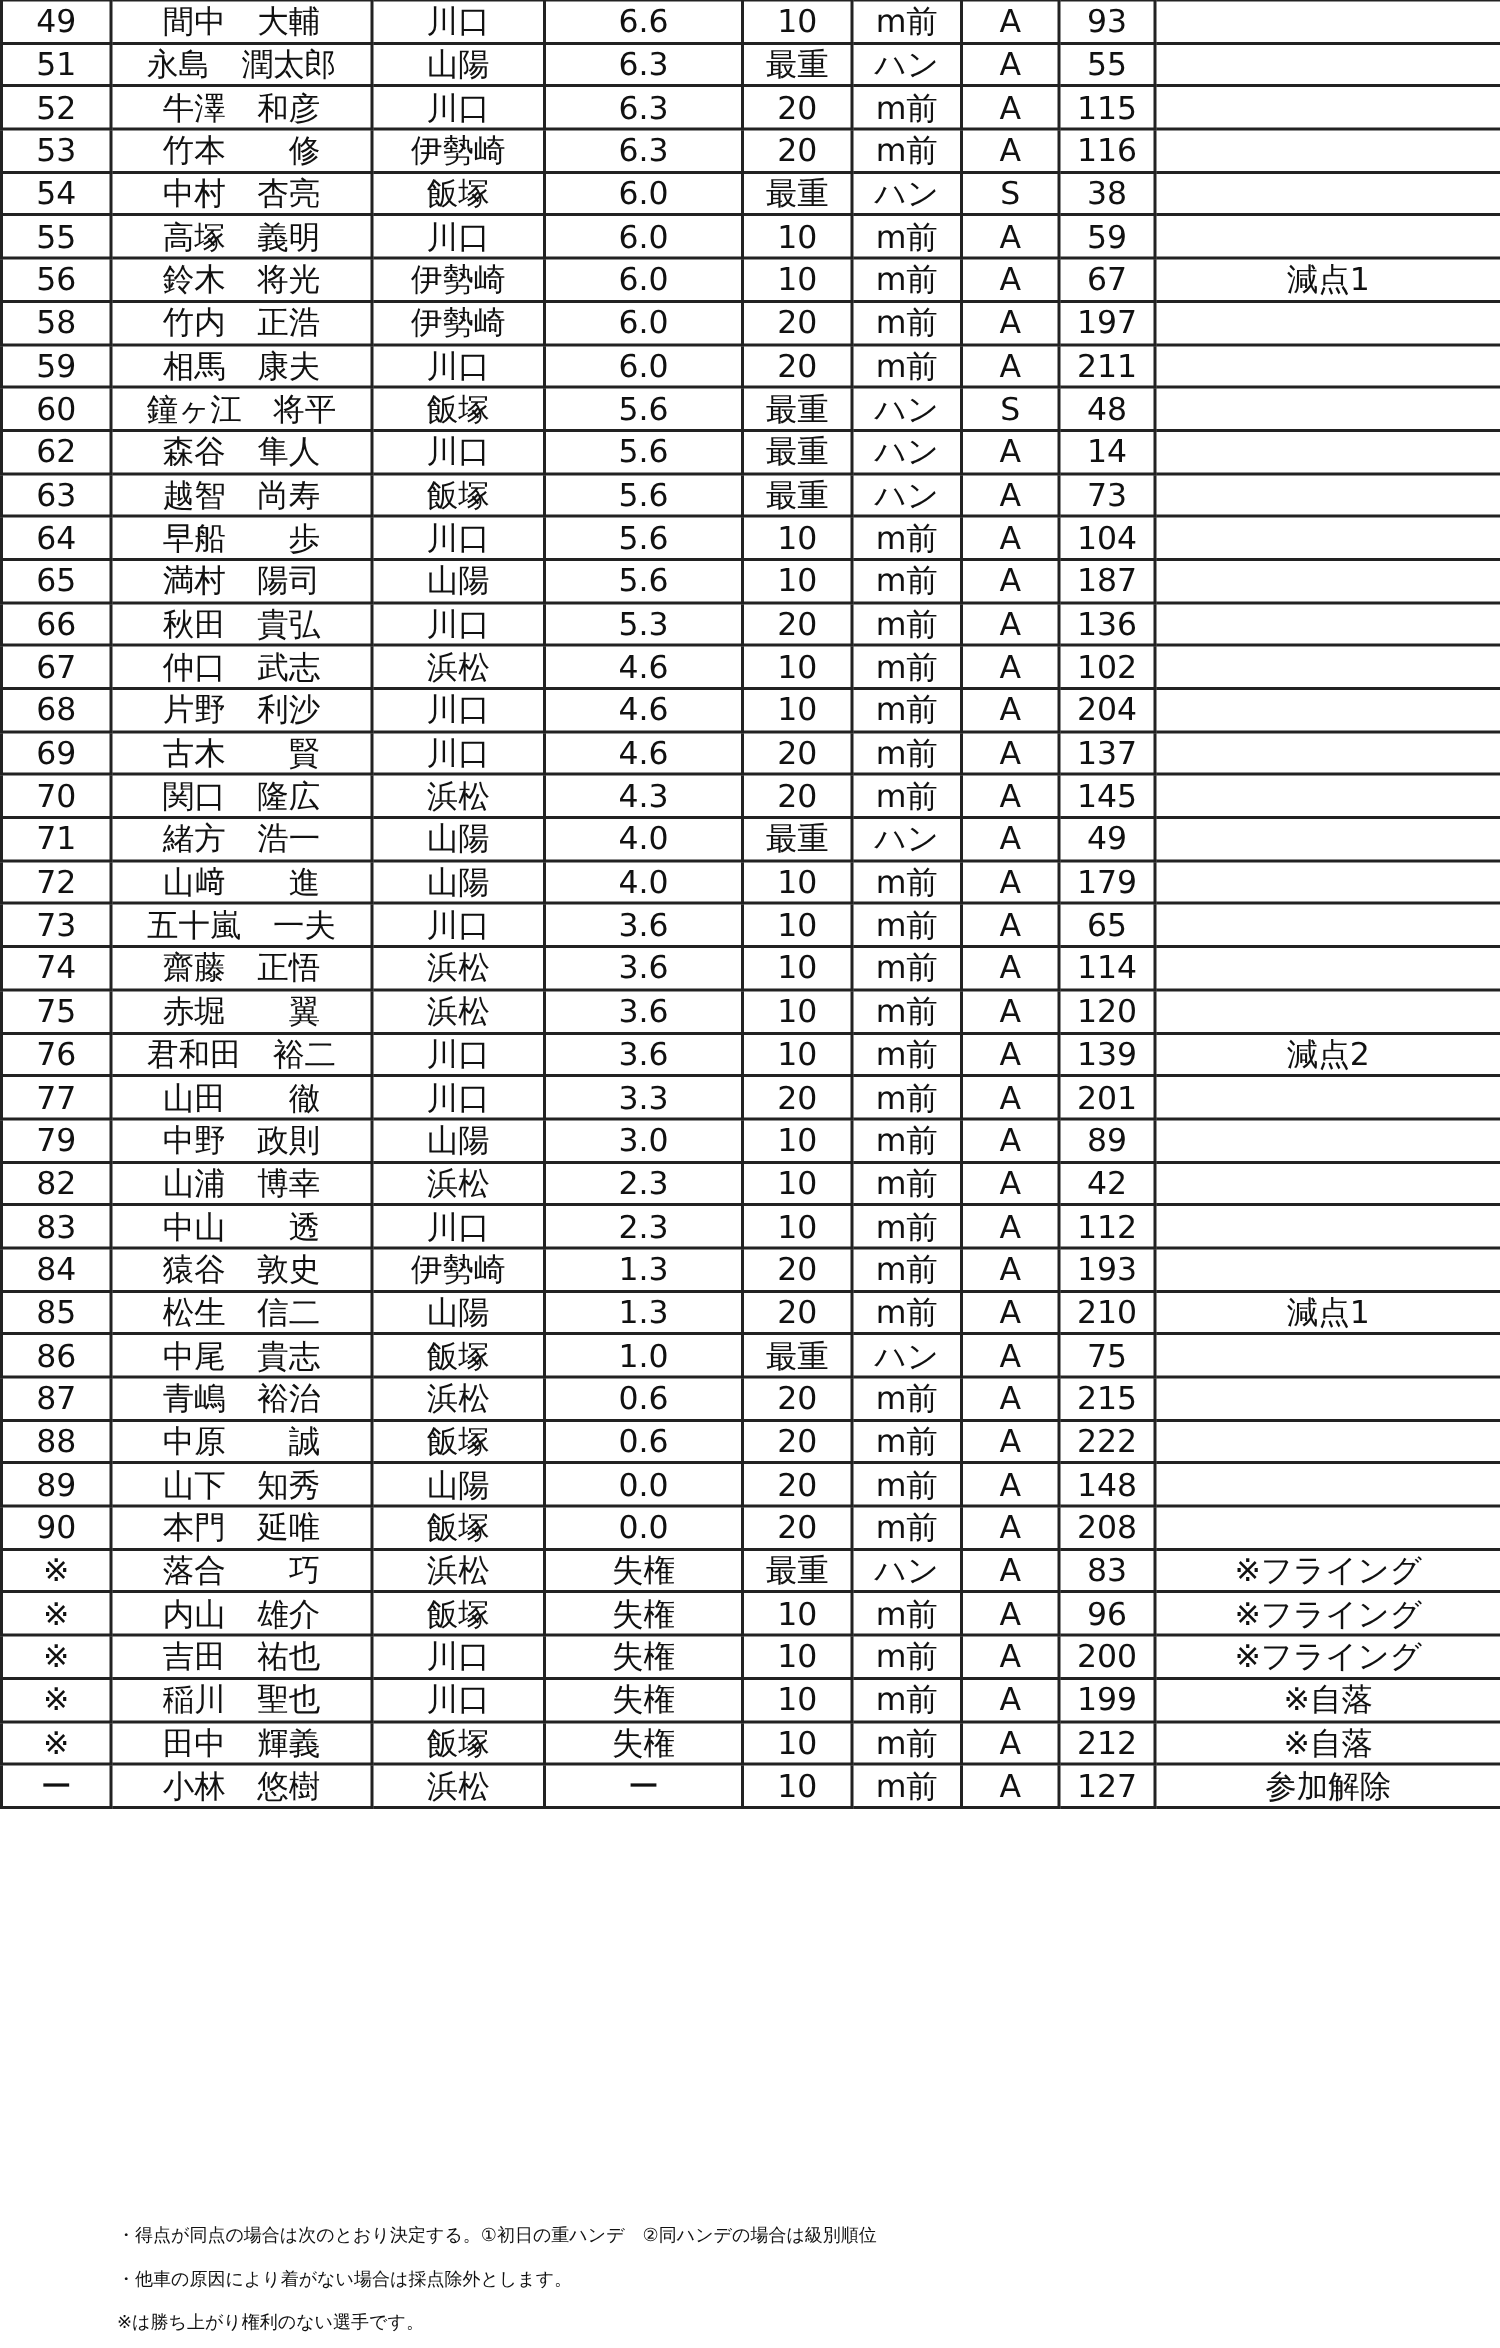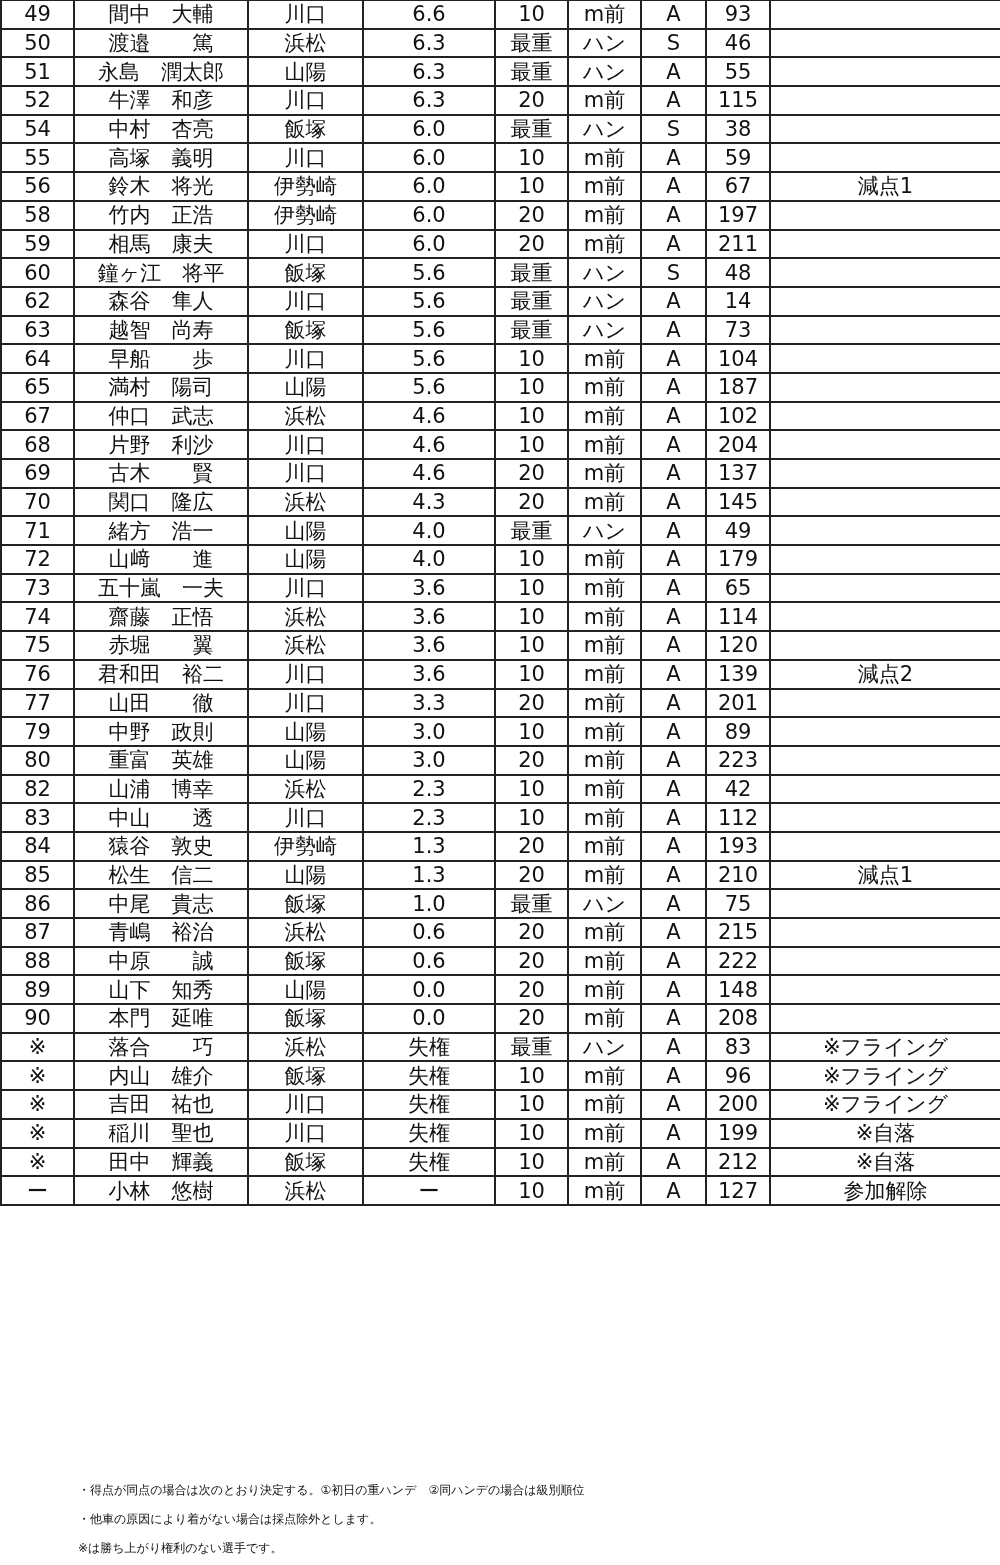--- a/index.html
+++ b/index.html
@@ -39,50 +39,50 @@
         <td>間中　大輔</td>
         <td>川口</td>
         <td>6.6</td>
         <td>10</td>
         <td>m前</td>
         <td>A</td>
         <td>93</td>
         <td></td>
       </tr>
       <tr>
-        <td>50</td>
-        <td>渡邉　　篤</td>
-        <td>浜松</td>
-        <td>6.3</td>
-        <td>最重</td>
-        <td>ハン</td>
-        <td>S</td>
-        <td>46</td>
-        <td></td>
-      </tr>
-      <tr>
         <td>51</td>
         <td>永島　潤太郎</td>
         <td>山陽</td>
         <td>6.3</td>
         <td>最重</td>
         <td>ハン</td>
         <td>A</td>
         <td>55</td>
         <td></td>
       </tr>
       <tr>
         <td>52</td>
         <td>牛澤　和彦</td>
         <td>川口</td>
         <td>6.3</td>
         <td>20</td>
         <td>m前</td>
         <td>A</td>
         <td>115</td>
+        <td></td>
+      </tr>
+      <tr>
+        <td>53</td>
+        <td>竹本　　修</td>
+        <td>伊勢崎</td>
+        <td>6.3</td>
+        <td>20</td>
+        <td>m前</td>
+        <td>A</td>
+        <td>116</td>
         <td></td>
       </tr>
       <tr>
         <td>54</td>
         <td>中村　杏亮</td>
         <td>飯塚</td>
         <td>6.0</td>
         <td>最重</td>
         <td>ハン</td>
         <td>S</td>
@@ -182,20 +182,31 @@
         <td>満村　陽司</td>
         <td>山陽</td>
         <td>5.6</td>
         <td>10</td>
         <td>m前</td>
         <td>A</td>
         <td>187</td>
         <td></td>
       </tr>
       <tr>
+        <td>66</td>
+        <td>秋田　貴弘</td>
+        <td>川口</td>
+        <td>5.3</td>
+        <td>20</td>
+        <td>m前</td>
+        <td>A</td>
+        <td>136</td>
+        <td></td>
+      </tr>
+      <tr>
         <td>67</td>
         <td>仲口　武志</td>
         <td>浜松</td>
         <td>4.6</td>
         <td>10</td>
         <td>m前</td>
         <td>A</td>
         <td>102</td>
         <td></td>
       </tr>
@@ -311,31 +322,20 @@
       </tr>
       <tr>
         <td>79</td>
         <td>中野　政則</td>
         <td>山陽</td>
         <td>3.0</td>
         <td>10</td>
         <td>m前</td>
         <td>A</td>
         <td>89</td>
-        <td></td>
-      </tr>
-      <tr>
-        <td>80</td>
-        <td>重富　英雄</td>
-        <td>山陽</td>
-        <td>3.0</td>
-        <td>20</td>
-        <td>m前</td>
-        <td>A</td>
-        <td>223</td>
         <td></td>
       </tr>
       <tr>
         <td>82</td>
         <td>山浦　博幸</td>
         <td>浜松</td>
         <td>2.3</td>
         <td>10</td>
         <td>m前</td>
         <td>A</td>

